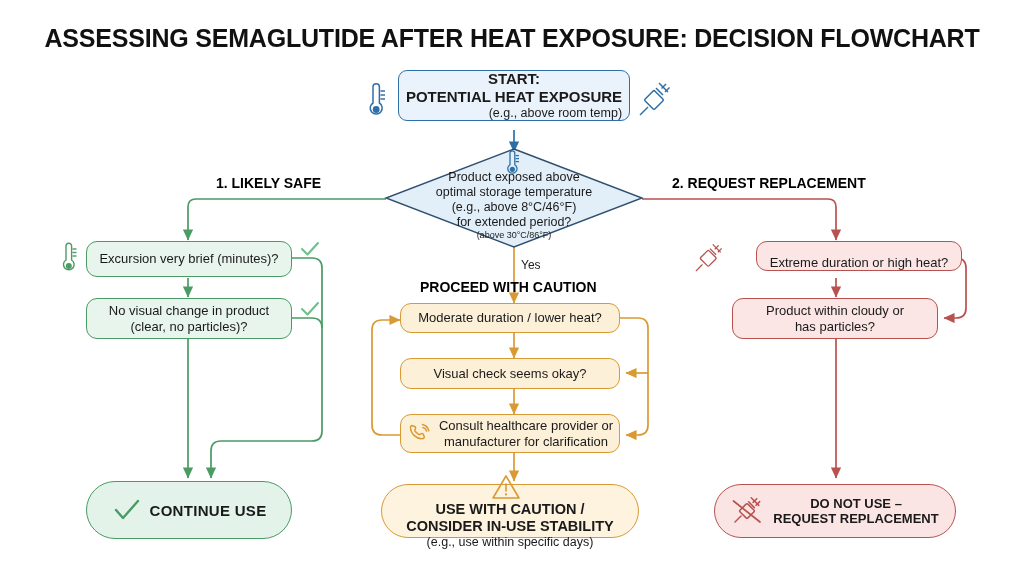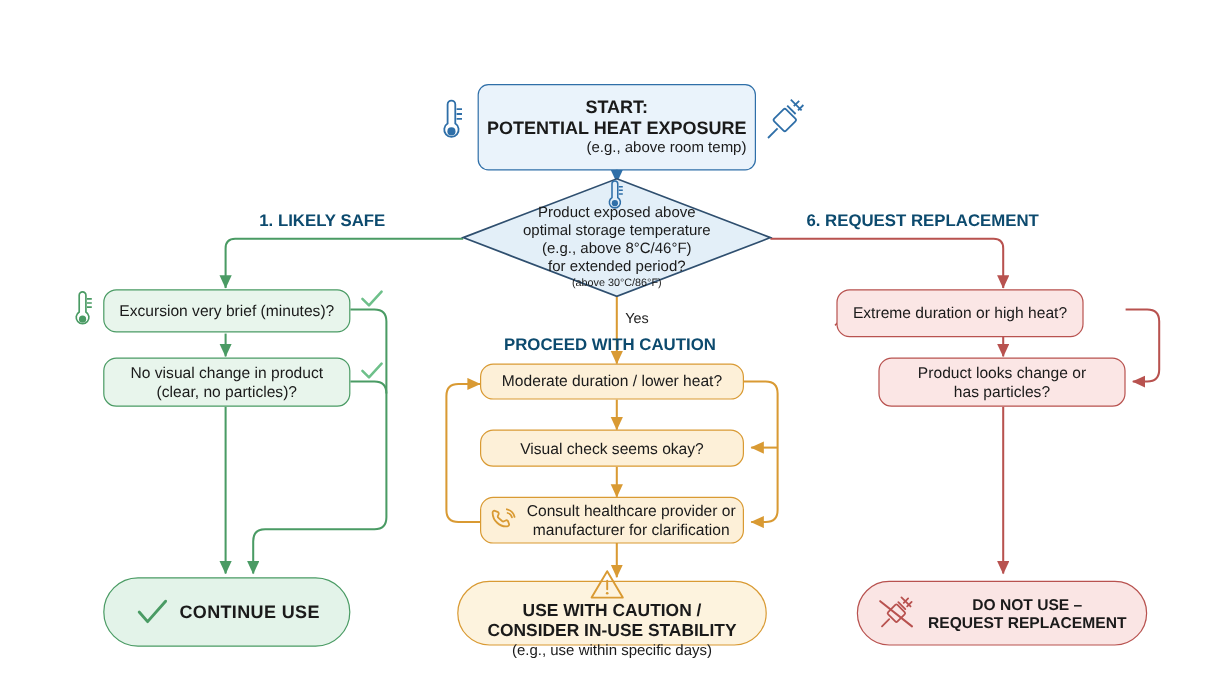--- a/index.html
+++ b/index.html
@@ -82,21 +82,21 @@
     background:#fbe6e5;border-color:#b8524f;border-radius:11px;
     font-size:13px;
   }
   .red-term{
     background:#fae5e4;border-color:#b8524f;border-radius:30px;
     font-size:13px;font-weight:bold;
   }
 
   
   .branch-label{
-    position:absolute;font-size:14px;font-weight:bold;color:#0c4a6e;
+    position:absolute;font-size:14px;font-weight:bold;color:#000000;
     white-space:nowrap;
   }
 
   
   .edge-label{
     position:absolute;font-size:12px;color:#222;white-space:nowrap;
   }
 
   
   .footnote{
@@ -108,20 +108,21 @@
   .ficon{position:absolute;}
 
   
   .nodeicon{flex:0 0 auto;margin-right:8px;display:flex;align-items:center;}
 </style>
 </head>
 <body>
 
 <div id="stage">
 
+  <div class="title">ASSESSING SEMAGLUTIDE AFTER HEAT EXPOSURE: DECISION FLOWCHART</div>
 
   <svg id="wires" viewBox="0 0 1024 572">
     <defs>
       <marker id="ahB" markerWidth="8" markerHeight="8" refX="6.2" refY="3" orient="auto">
         <path d="M0,0 L6.5,3 L0,6 z" fill="#2f6fa8"></path>
       </marker>
       <marker id="ahG" markerWidth="8" markerHeight="8" refX="6.2" refY="3" orient="auto">
         <path d="M0,0 L6.5,3 L0,6 z" fill="#4a9b64"></path>
       </marker>
       <marker id="ahO" markerWidth="8" markerHeight="8" refX="6.2" refY="3" orient="auto">
@@ -215,25 +216,25 @@
     </svg>
   </div>
   <div class="ficon" style="left:299px;top:299px;">
     <svg width="22" height="20" viewBox="0 0 22 20" fill="none" stroke="#6ec08a" stroke-width="2.1" stroke-linecap="round" stroke-linejoin="round">
       <path d="M3 10 L8.5 15.5 L19 4"></path>
     </svg>
   </div>
 
   <div class="branch-label" style="left:216px;top:175px;">1. LIKELY SAFE</div>
   <div class="branch-label" style="left:397px;top:279px;padding-left:23px;">PROCEED WITH CAUTION</div>
-  <div class="branch-label" style="left:672px;top:175px;">6. REQUEST REPLACEMENT</div>
+  <div class="branch-label" style="left:672px;top:175px;">2. REQUEST REPLACEMENT</div>
 
   <div class="edge-label" style="left:521px;top:258px;">Yes</div>
 
-  <div class="node start" style="left:398px;top:70px;width:232px;height:72px;">
+  <div class="node start" style="left:398px;top:70px;width:232px;height:51px;">
     <div class="txt">
       <span class="l1">START:</span>
       <span class="l1">POTENTIAL HEAT EXPOSURE</span>
       <span class="l1 sub">(e.g., above room temp)</span>
     </div>
   </div>
 
   <div class="diamond" style="left:384px;top:148px;width:260px;height:100px;">
     <svg class="dshape" viewBox="0 0 260 100" preserveAspectRatio="none">
       <polygon points="130,1 258,50 130,99 2,50" fill="#e3eff8" stroke="#2f4f6f" stroke-width="1.4"></polygon>
@@ -313,29 +314,29 @@
         <circle cx="15" cy="21.4" r="1.1" fill="#d99a33" stroke="none"></circle>
       </svg>
     </span>
     <div class="txt">
       <span class="l1">USE WITH CAUTION /</span>
       <span class="l1">CONSIDER IN-USE STABILITY</span>
       <span class="l1 sub">(e.g., use within specific days)</span>
     </div>
   </div>
 
-  <div class="node red" style="left:697px;top:241px;width:206px;height:40px;">
+  <div class="node red" style="left:756px;top:241px;width:206px;height:30px;align-items:flex-end;">
     <div class="txt">
       <span class="l1">Extreme duration or high heat?</span>
     </div>
   </div>
 
   <div class="node red" style="left:732px;top:298px;width:206px;height:41px;">
     <div class="txt">
-      <span class="l1">Product looks change or</span>
+      <span class="l1">Product within cloudy or</span>
       <span class="l1">has particles?</span>
     </div>
   </div>
 
   <div class="node red-term" style="left:714px;top:484px;width:242px;height:54px;">
     <span class="nodeicon">
       <svg width="34" height="30" viewBox="0 0 34 30" fill="none" stroke="#b8524f" stroke-width="1.5" stroke-linecap="round">
         <line x1="4" y1="26" x2="10" y2="20"></line>
         <rect x="10.5" y="9.5" width="11" height="11" rx="1.3" transform="rotate(45 16 15)"></rect>
         <line x1="17.6" y1="5.8" x2="23.4" y2="11.6"></line>

